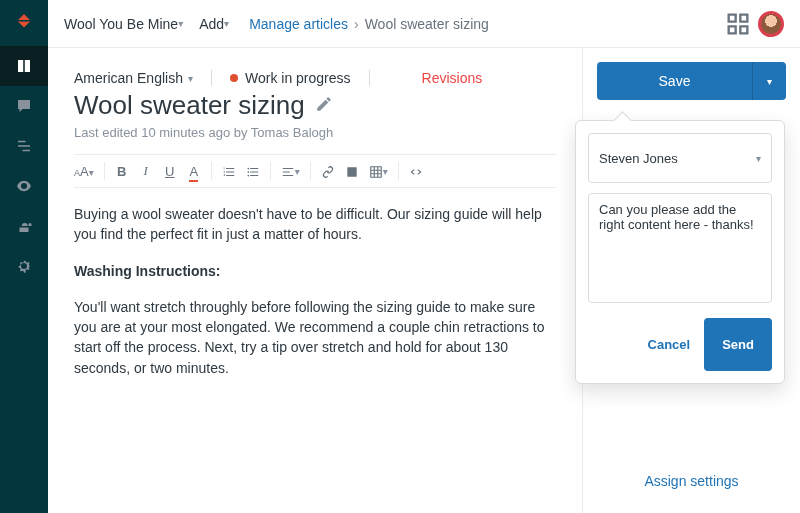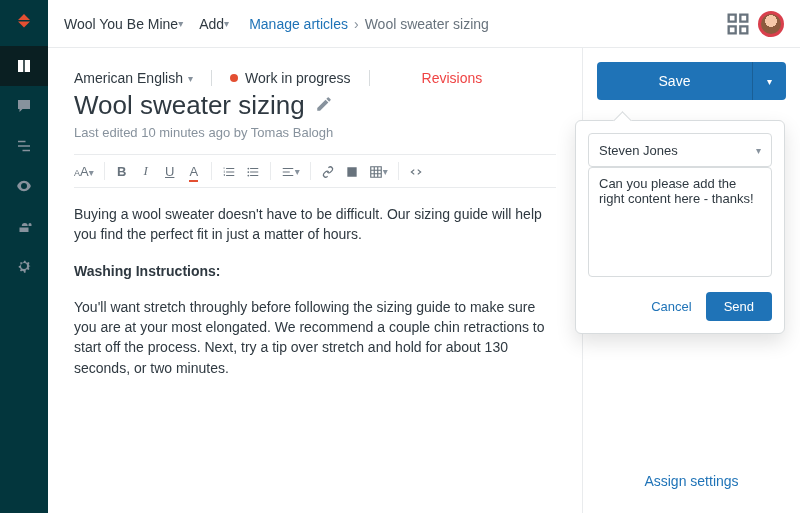--- a/index.html
+++ b/index.html
@@ -56,25 +56,25 @@
 .article-body strong { font-weight: 600; text-align: center; }
 
 
 .save-row { display: flex; margin-bottom: 30px; }
 .save-btn { flex: 1; background: #1f73b7; color: #fff; height: 38px; display: flex; align-items: center; justify-content: center; border-radius: 4px 0 0 4px; cursor: pointer; font-size: 14px; }
 .save-split { width: 34px; background: #1f73b7; border-left: 1px solid #1a5f96; border-radius: 0 4px 4px 0; display: flex; align-items: center; justify-content: center; color: #fff; cursor: pointer; }
 .section-link { color: #1f73b7; font-size: 14px; cursor: pointer; margin-bottom: 8px; display: block; }
 
 .popover { position: absolute; top: 72px; left: -8px; width: 210px; background: #fff; border: 1px solid #d8dcde; border-radius: 6px; box-shadow: 0 8px 20px rgba(0,0,0,0.12); padding: 12px; }
 .popover::before { content:""; position:absolute; top:-7px; left:40px; width:12px; height:12px; background:#fff; border-left:1px solid #d8dcde; border-top:1px solid #d8dcde; transform: rotate(45deg); }
-.popover .select { border: 1px solid #d8dcde; border-radius: 4px; height: 34px; display: flex; align-items: center; justify-content: space-between; padding: 0 10px; cursor: pointer; font-size: 13px; }
+.popover .select { border: 1px solid #d8dcde; border-radius: 4px; height: 50px; display: flex; align-items: center; justify-content: space-between; padding: 0 10px; margin-bottom: 10px; cursor: pointer; font-size: 13px; }
 .popover textarea { width: 100%; height: 110px; border: 1px solid #d8dcde; border-radius: 4px; padding: 8px 10px; font-family: inherit; font-size: 13px; resize: none; color: #2f3941; }
-.popover .actions { display: flex; justify-content: flex-end; gap: 14px; align-items: center; margin-top: 12px; }
+.popover .actions { display: flex; justify-content: flex-end; gap: 14px; align-items: center; margin-top: 12px; font-weight: bold; }
 .popover .cancel { color: #1f73b7; cursor: pointer; font-size: 13px; }
-.popover .send { background: #1f73b7; color: #fff; border-radius: 4px; padding: 7px 18px; cursor: pointer; font-size: 13px; }
+.popover .send { background: #1f73b7; color: #fff; border-radius: 4px; padding: 19px 18px; cursor: pointer; font-size: 13px; }
 
 .settings-link { position: absolute; bottom: 24px; left: 0; right: 0; text-align: center; color: #1f73b7; cursor: pointer; font-size: 14px; }
 </style>
 </head>
 <body>
 
 <div class="app">
   <div class="leftbar">
     <div class="logo">
       <svg viewBox="0 0 24 24">

